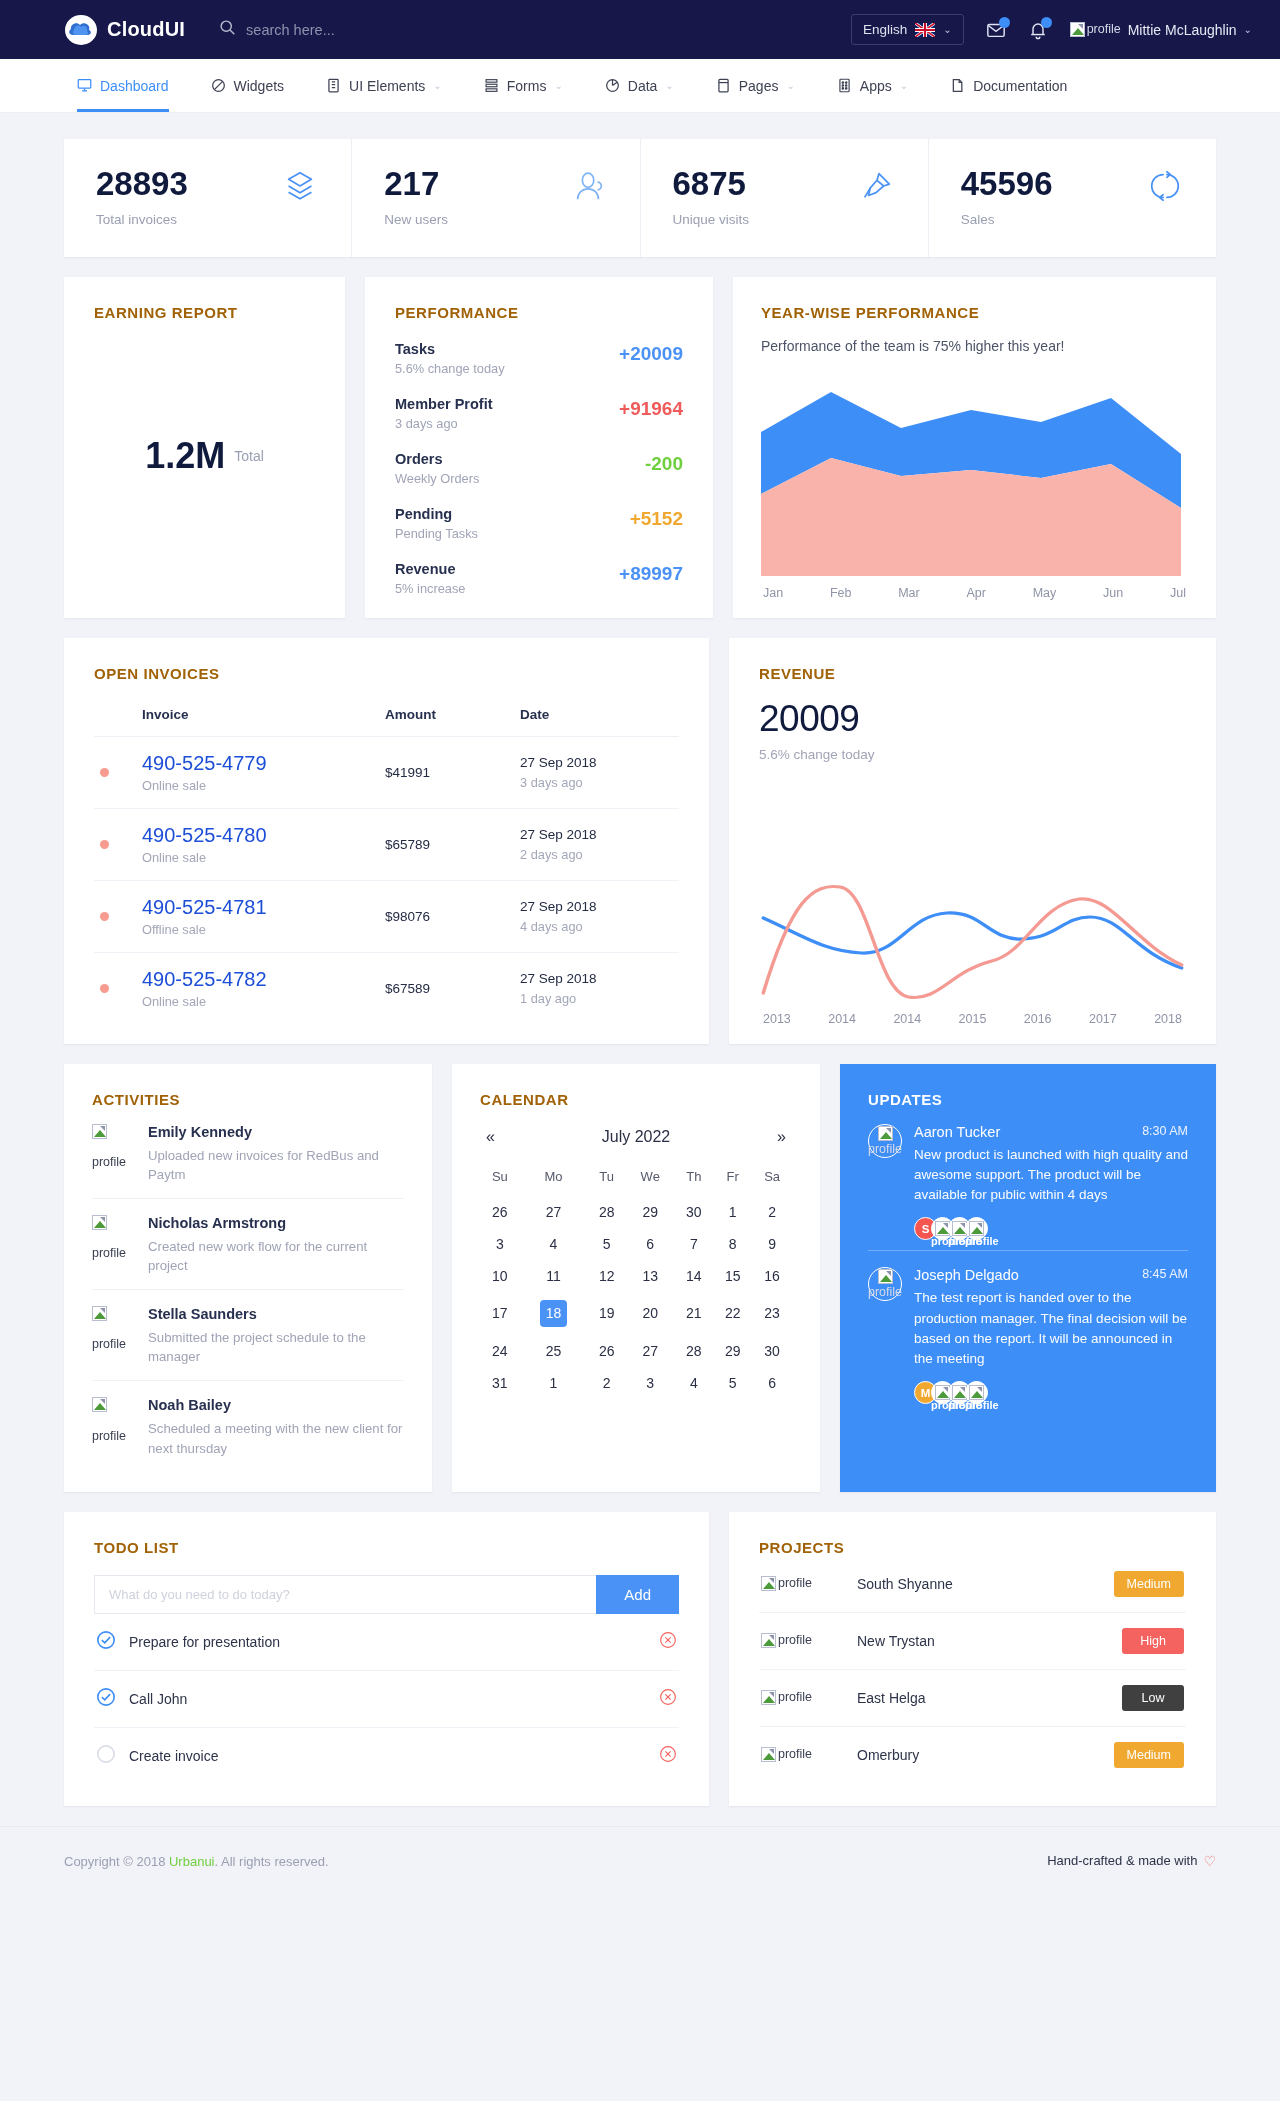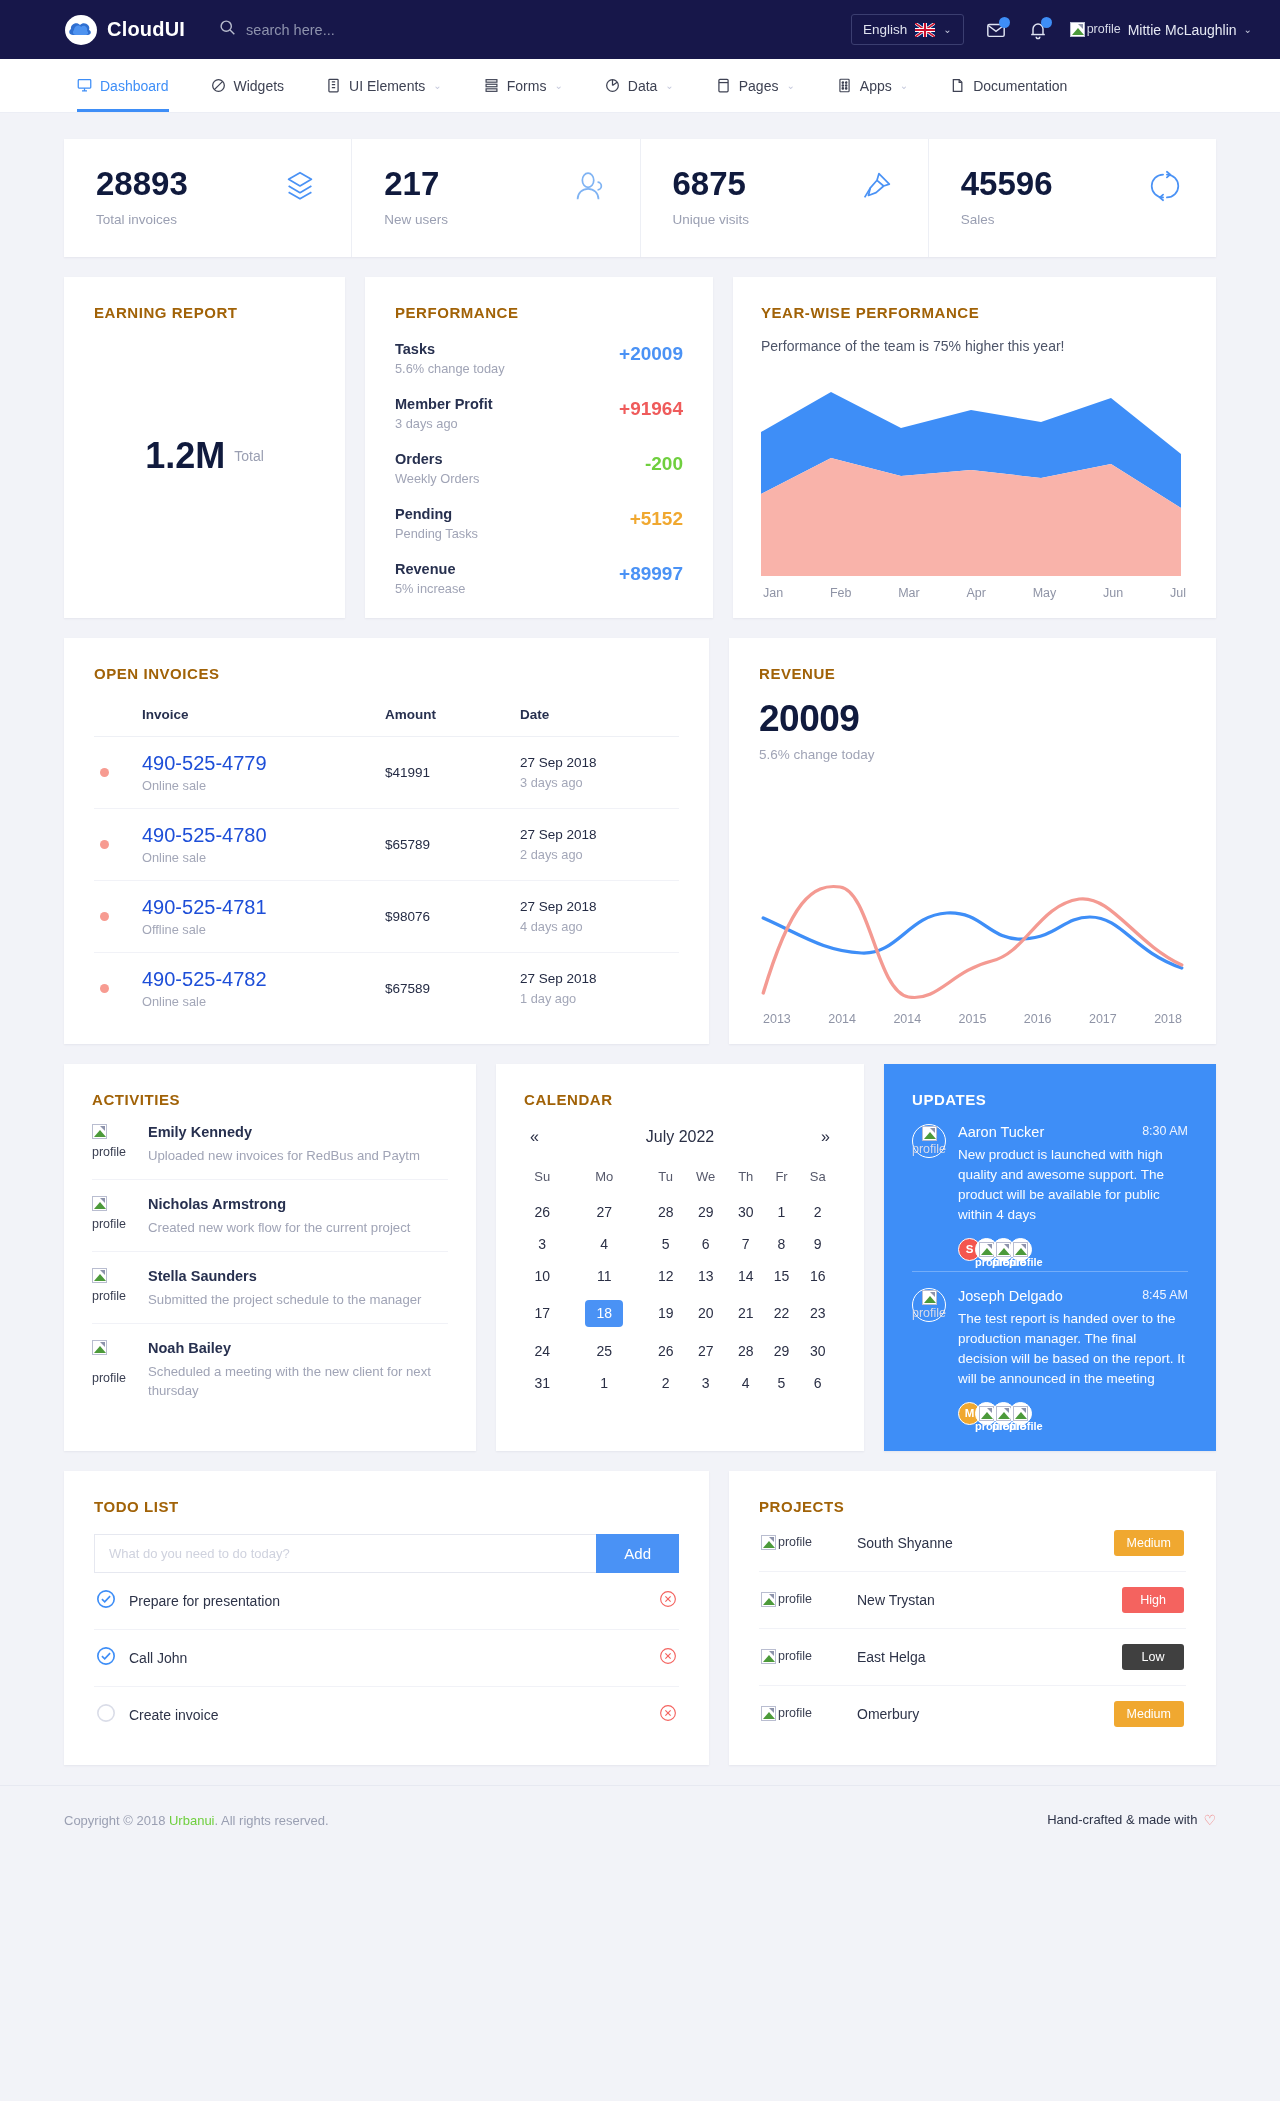--- a/index.html
+++ b/index.html
@@ -134,46 +134,46 @@
   .inv-table tr:last-child td { border-bottom: none; }
   .bullet { width: 9px; height: 9px; border-radius: 50%; background: #f79b91; display: block; }
   .inv-id { font-size: 20px; color: #1d4ed8; }
   .inv-type { font-size: 12.8px; color: #a3a7b8; margin-top: 3px; }
   .inv-amt { font-size: 13.5px; color: #242b44; }
   .inv-date { font-size: 13.5px; color: #242b44; }
   .inv-ago { font-size: 12.8px; color: #a3a7b8; margin-top: 5px; }
 
   
   .revenue { flex: 1; padding: 27px 30px 18px 30px; display: flex; flex-direction: column; }
-  .rev-num { font-size: 37px; font-weight: bold; color: #101a3d; margin-top: 16px; letter-spacing: -.5px; }
+  .rev-num { font-size: 37px; font-weight: normal; color: #101a3d; margin-top: 16px; letter-spacing: -.5px; }
   .rev-sub { font-size: 13.5px; color: #a0a4b6; margin-top: 7px; }
   .rev-axis { display: flex; justify-content: space-between; padding: 0 4px; }
   .rev-axis span { font-size: 12.5px; color: #8f94a6; }
 
   
-  .activities { width: 412px; padding: 27px 28px 20px 28px; }
+  .activities { width: 368px; padding: 27px 28px 20px 28px; }
   .act-item { display: flex; gap: 12px; padding: 16px 0 14px 0; border-bottom: 1px solid #f1f2f7; }
   .act-item:last-child { border-bottom: none; }
   .act-name { font-size: 14.5px; font-weight: bold; color: #27304f; }
   .act-desc { font-size: 13.2px; color: #a0a4b6; margin-top: 6px; line-height: 1.45; }
 
   
   .calendar { width: 368px; padding: 27px 28px 22px 28px; }
   .cal-head { display: flex; align-items: center; margin-top: 20px; padding: 0 6px; }
   .cal-arrow { font-size: 16px; color: #2a2f45; cursor: pointer; width: 26px; }
   .cal-arrow.right { text-align: right; }
   .cal-month { flex: 1; text-align: center; font-size: 16px; color: #2a2f45; }
   table.cal { width: 100%; border-collapse: collapse; margin-top: 15px; }
   table.cal th {
     font-size: 13px; font-weight: normal; color: #56596b; padding: 8px 0 12px 0; text-align: center;
   }
   table.cal td { text-align: center; font-size: 14px; color: #2a2f45; padding: 8px 0; }
   td.muted { color: #e2e4ec; }
   .cal-today {
-    display: inline-block; width: 38px; height: 27px; line-height: 27px;
+    display: inline-block; width: 27px; height: 27px; line-height: 27px;
     background: #4a92f5; color: #fff; border-radius: 4px;
   }
 
   
   .updates { flex: 1; background: #3e8ef7; padding: 27px 28px 22px 28px; color: #fff; box-shadow: 0 1px 2px rgba(20,25,60,.06); }
   .updates .sec-title { color: #fff; }
   .upd-item { padding-top: 16px; }
   .upd-item + .upd-item { border-top: 1px solid rgba(255,255,255,.28); margin-top: 10px; }
   .upd-top { display: flex; gap: 12px; }
   .upd-avatar {

